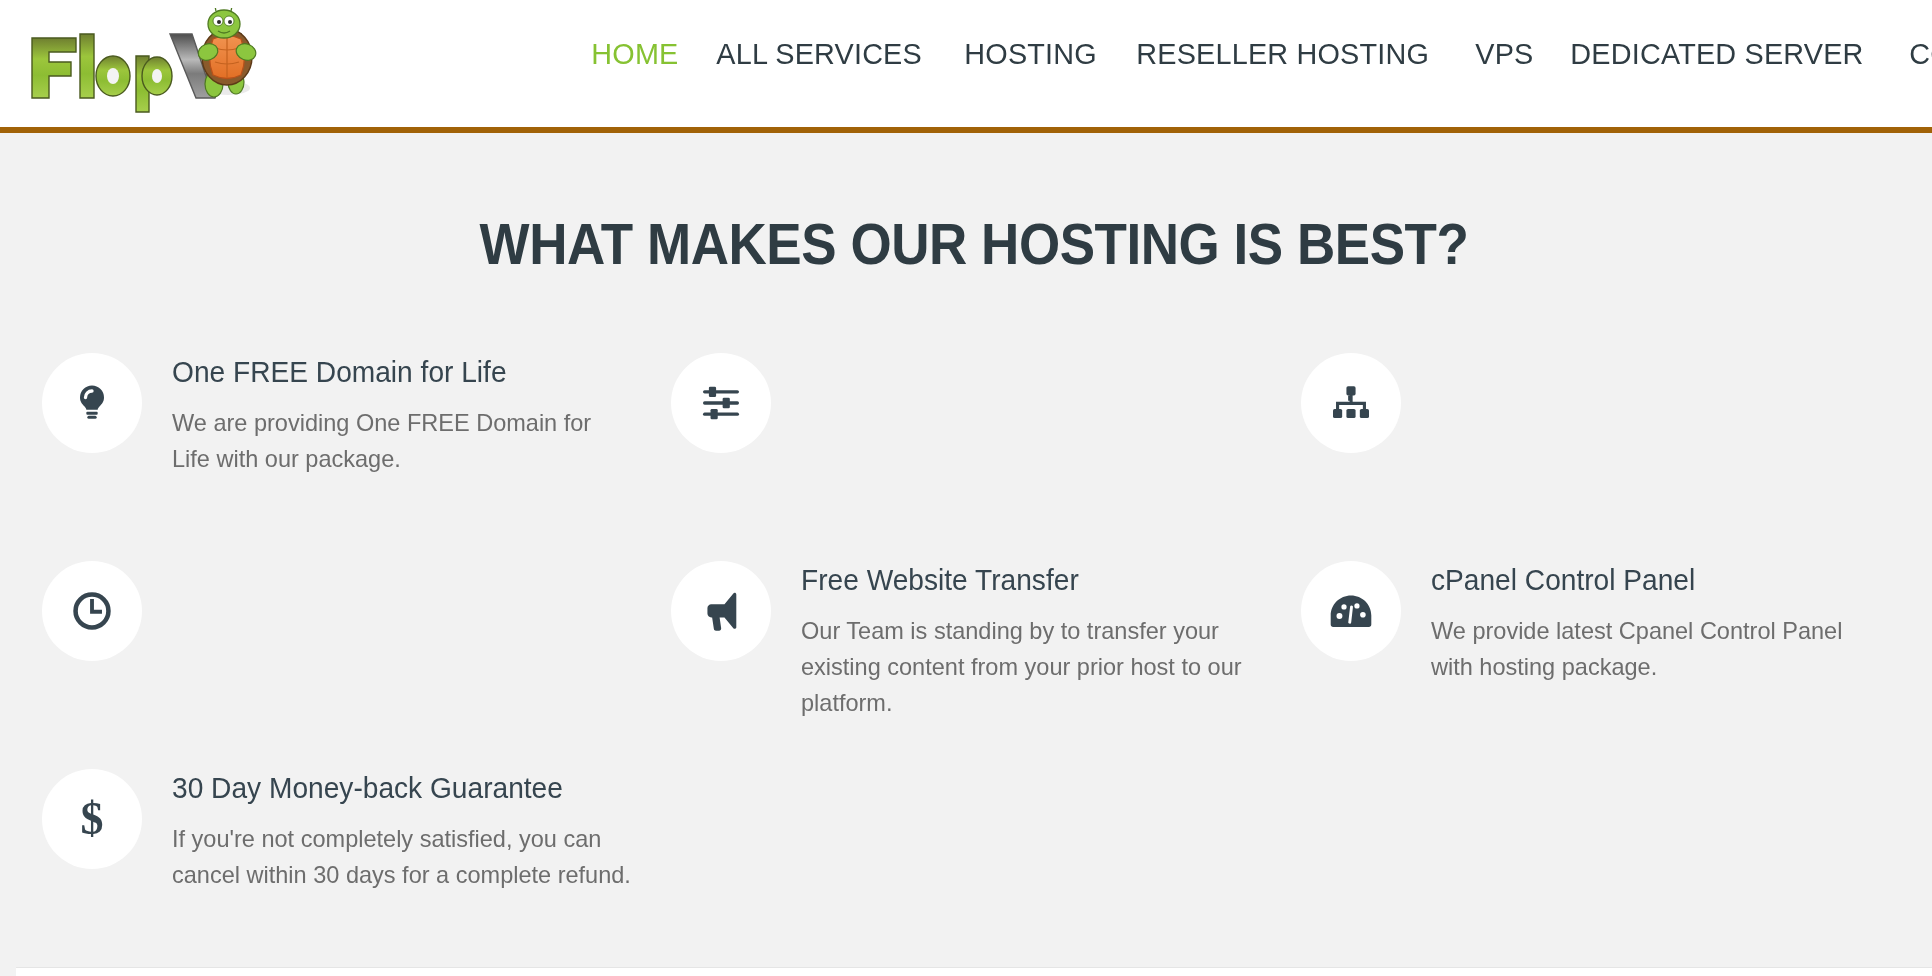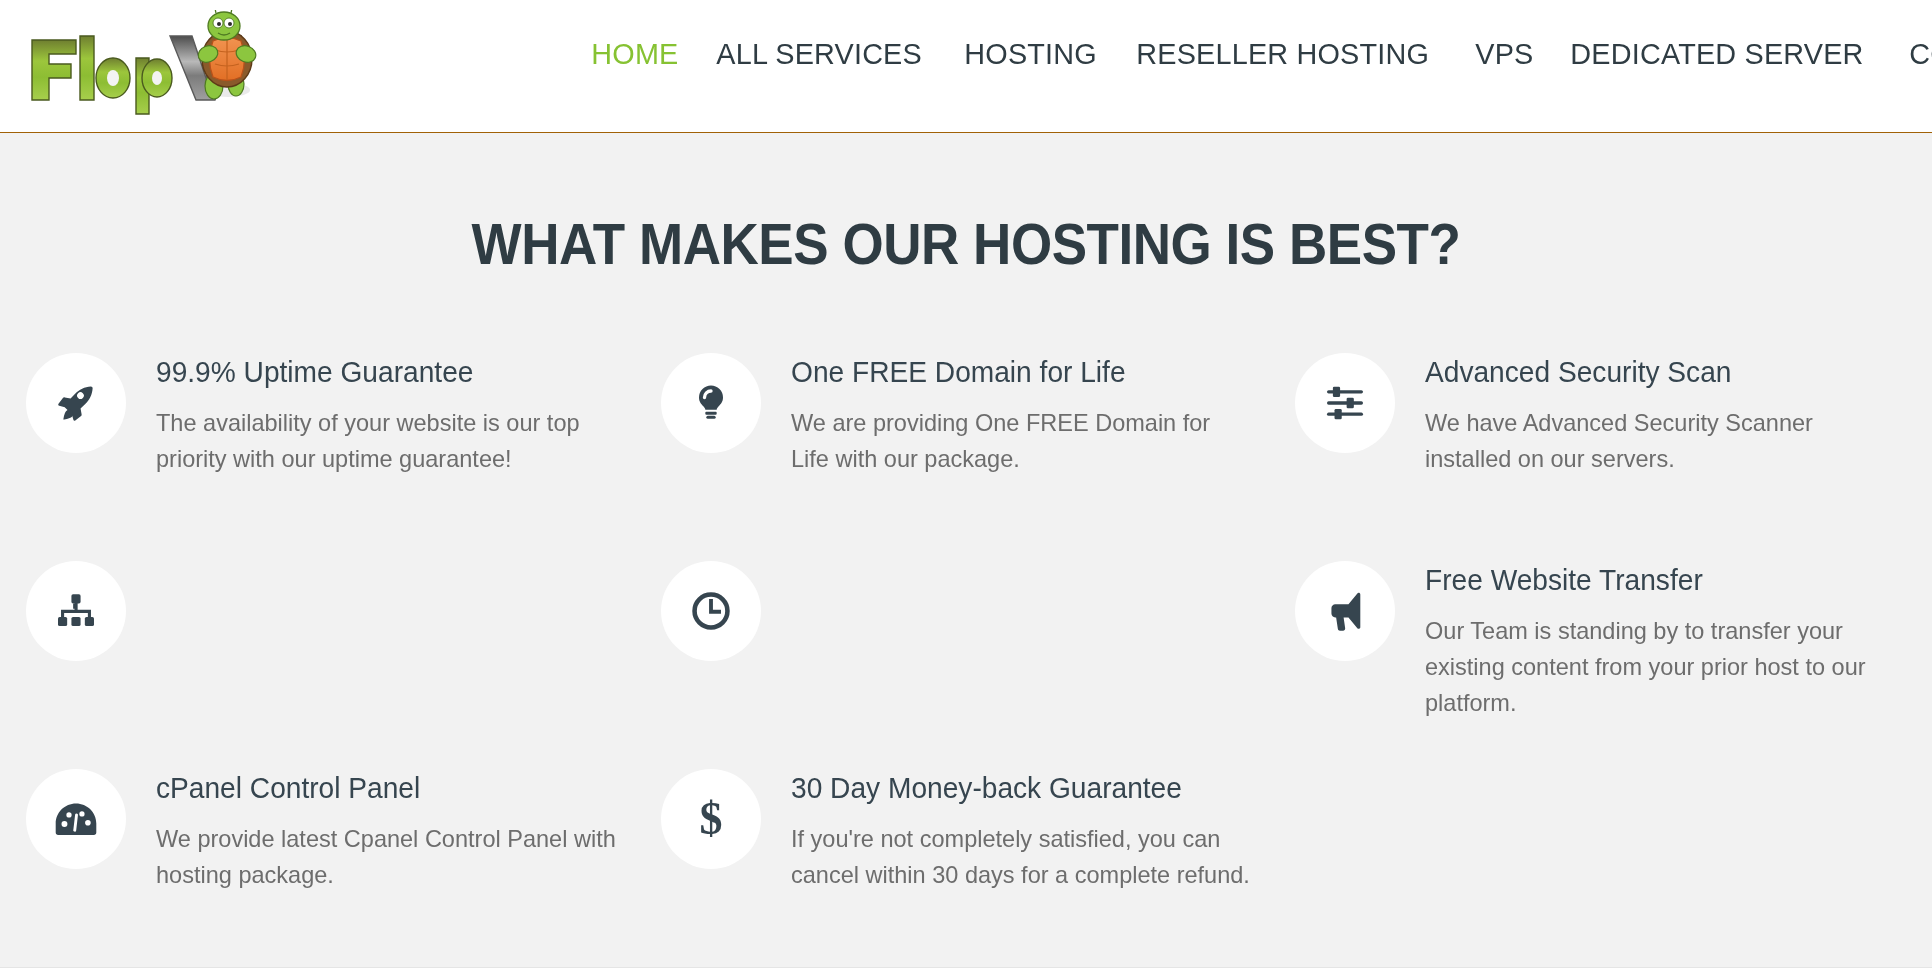--- a/index.html
+++ b/index.html
@@ -12,21 +12,21 @@
     overflow: hidden;
     background: #f2f2f2;
     font-family: "Liberation Sans", sans-serif;
     -webkit-font-smoothing: antialiased;
   }
 
   
   .site-header {
     height: 133px;
     background: #ffffff;
-    border-bottom: 1px solid #a16207;
+    border-bottom: 6px solid #a16207;
     display: flex;
     align-items: center;
     box-sizing: border-box;
     position: relative;
   }
 
   .brand {
     margin-left: 18px;
     width: 240px;
     height: 112px;
@@ -62,20 +62,21 @@
   }
   .nav-link.active { color: #86c232; }
 
   
   .features-section {
     background: #f2f2f2;
     padding-top: 50px;
     height: 843px;
     box-sizing: border-box;
     position: relative;
+    margin-left: 16px;
   }
 
   .section-title {
     text-align: center;
     font-family: "Liberation Sans", sans-serif;
     font-weight: bold;
     font-size: 57px;
     letter-spacing: -0.5px;
     color: #2f3c43;
     margin: 0;
@@ -229,32 +230,20 @@
     <a class="nav-link">CONTACT</a>
   </nav>
 </header>
 
 <section class="features-section">
 
   <h1 class="section-title">WHAT MAKES OUR HOSTING IS BEST?</h1>
 
   <div class="features-grid">
 
-    <div class="feature">
-      <div class="feature-icon-wrap">
-        <svg width="42" height="42" viewBox="0 0 24 24">
-          <path d="M20.5 2.5c-3.6.2-6.7 1.8-9 4.2l-2.6 2.7-3.3-.6c-.5-.1-.9.1-1.2.5L2 12.4c-.3.4-.1 1 .4 1.1l3.2.9.1.1 3.8 3.8.1.1.9 3.2c.1.5.7.7 1.1.4l3.1-2.4c.4-.3.6-.7.5-1.2l-.6-3.3 2.7-2.6c2.4-2.3 4-5.4 4.2-9 0-.5-.4-1-1-1zm-4.6 6.6a1.9 1.9 0 1 1-2.7-2.7 1.9 1.9 0 0 1 2.7 2.7z" fill="#36454f"></path>
-          <path d="M6.4 16.6c-1.2 1.2-1.6 4.9-1.6 4.9s3.7-.4 4.9-1.6c.9-.9.9-2.4 0-3.3-.9-.9-2.4-.9-3.3 0z" fill="#36454f"></path>
-        </svg>
-      </div>
-      <div class="feature-body">
-        <h3 class="feature-title">99.9% Uptime Guarantee</h3>
-        <p class="feature-desc">The availability of your website is our top priority with our uptime guarantee!</p>
-      </div>
-    </div>
 
     <div class="feature">
       <div class="feature-icon-wrap">
         <svg width="40" height="42" viewBox="0 0 24 24">
           <path d="M12 1.5A7.2 7.2 0 0 0 4.8 8.7c0 2.6 1.4 4 2.6 5.2.7.8 1.1 1.3 1.2 2.1h6.8c.1-.8.5-1.3 1.2-2.1 1.2-1.2 2.6-2.6 2.6-5.2A7.2 7.2 0 0 0 12 1.5zm0 2.3a1 1 0 0 1 0 2 2.9 2.9 0 0 0-2.9 2.9 1 1 0 0 1-2 0A4.9 4.9 0 0 1 12 3.8z" fill="#36454f"></path>
           <rect x="8.6" y="17.2" width="6.8" height="1.9" rx="0.6" fill="#36454f"></rect>
           <rect x="9.2" y="19.7" width="5.6" height="1.8" rx="0.9" fill="#36454f"></rect>
         </svg>
       </div>
       <div class="feature-body">
@@ -268,24 +257,20 @@
       <div class="feature-icon-wrap">
         <svg width="40" height="36" viewBox="0 0 24 22">
           <rect x="1" y="3.2" width="22" height="2" rx="1" fill="#36454f"></rect>
           <rect x="1" y="10" width="22" height="2" rx="1" fill="#36454f"></rect>
           <rect x="1" y="16.8" width="22" height="2" rx="1" fill="#36454f"></rect>
           <rect x="4.6" y="1" width="4.4" height="6.4" rx="0.8" fill="#36454f"></rect>
           <rect x="13" y="7.8" width="4.4" height="6.4" rx="0.8" fill="#36454f"></rect>
           <rect x="5.6" y="14.6" width="4.4" height="6.4" rx="0.8" fill="#36454f"></rect>
         </svg>
       </div>
-      <div class="feature-body">
-        <h3 class="feature-title">Advanced Security Scan</h3>
-        <p class="feature-desc">We have Advanced Security Scanner installed on our servers.</p>
-      </div>
     </div>
 
     <div class="feature">
       <div class="feature-icon-wrap">
         <svg width="40" height="36" viewBox="0 0 24 22">
           <rect x="9.2" y="0.8" width="5.6" height="5.6" rx="1" fill="#36454f"></rect>
           <rect x="1" y="14.6" width="5.6" height="5.6" rx="1" fill="#36454f"></rect>
           <rect x="9.2" y="14.6" width="5.6" height="5.6" rx="1" fill="#36454f"></rect>
           <rect x="17.4" y="14.6" width="5.6" height="5.6" rx="1" fill="#36454f"></rect>
           <path d="M11.2 6.4v3.2M3.8 14.6v-3.4h16.4v3.4M3.8 11.2h16.4" stroke="#36454f" stroke-width="1.9" fill="none"></path>

